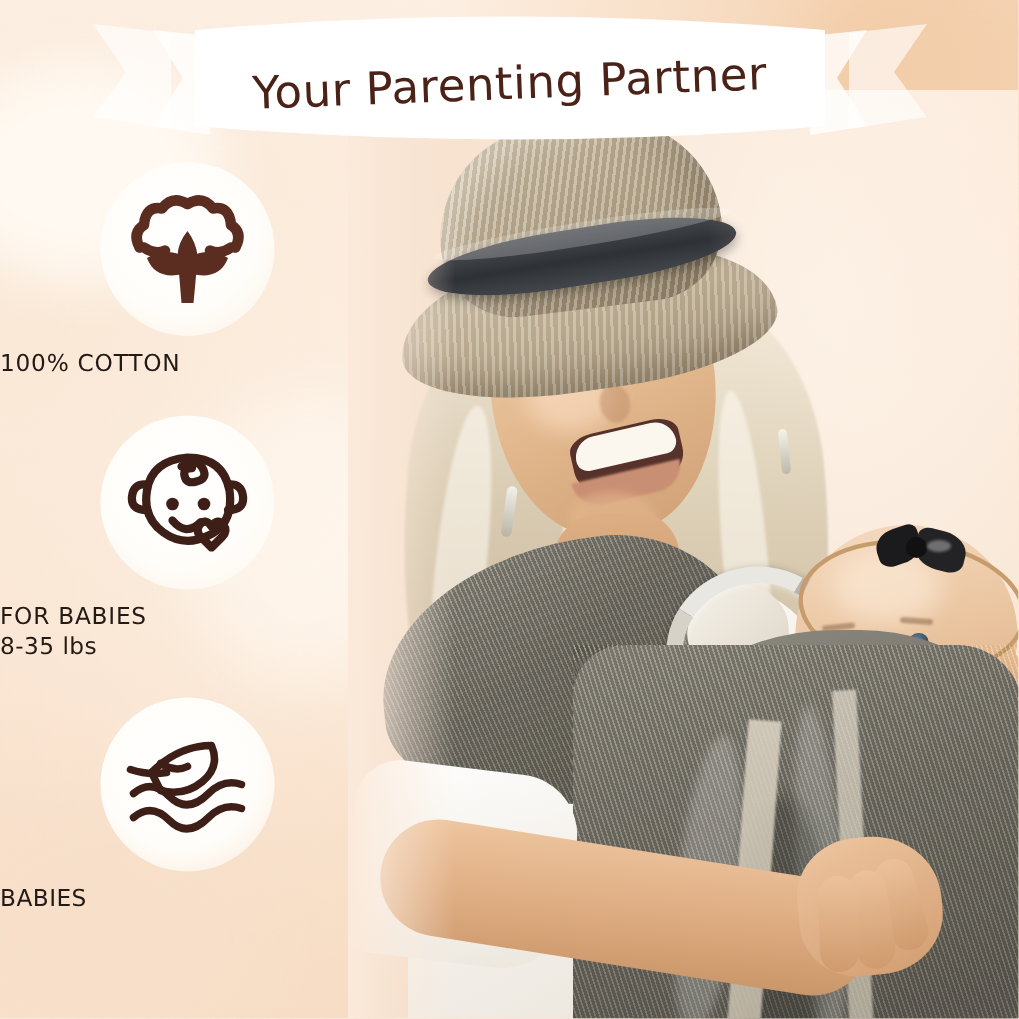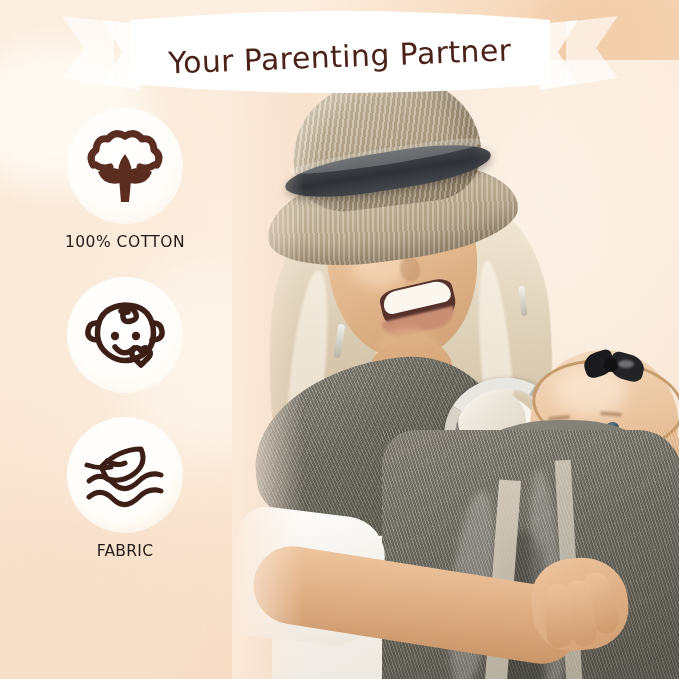--- a/index.html
+++ b/index.html
@@ -171,21 +171,21 @@
   .banner svg{display:block;overflow:visible;}
   .banner-text{position:absolute;left:0;top:0;width:556px;height:92px;
     display:flex;align-items:center;justify-content:center;}
   .banner-text span{
     font-size:30px;color:#4a2218;letter-spacing:.4px;
     transform:rotate(-2.2deg) translateY(4px);
     font-family:"DejaVu Sans",sans-serif;font-weight:400;white-space:nowrap;}
 
   
   .features{position:absolute;left:0;top:108px;width:250px;z-index:55;}
-  .feature{position:relative;margin-bottom:24px;text-align:center;}
+  .feature{position:relative;margin-bottom:24px;}
   .circle{position:relative;width:116px;height:116px;margin:0 auto;border-radius:50%;
     background:radial-gradient(circle at 45% 40%, #ffffff 0%, #fffdf9 58%, rgba(255,253,248,.55) 82%, rgba(255,253,248,0) 100%);
     display:flex;align-items:center;justify-content:center;}
   .circle svg{display:block;}
   .flabel{margin-top:9px;font-size:15.5px;color:#231a16;line-height:1.28;
     letter-spacing:.5px;font-family:"DejaVu Sans",sans-serif;}
   .flabel .sub{display:block;font-size:15.5px;letter-spacing:.3px;}
 </style>
 </head>
 <body>
@@ -317,33 +317,37 @@
             <path d="M17 32 q-9 -1 -10 8 q-1 9 10 9"></path>
             <path d="M71 32 q9 -1 10 8 q1 9 -10 9"></path>
             <path d="M40 20 q9 -7 14 1 q4 7 -4 9 q-7 2 -8 -4 q-1 -5 5 -5"></path>
             <path d="M34 56 q9 11 19 1"></path>
             <path d="M60 60 q4 -6 8 -1 q3 4 -1 8 l-7 7 l-7 -7 q-4 -4 -1 -8 q4 -5 8 1 Z"></path>
           </g>
           <circle cx="34" cy="45" r="4.2" fill="#3d1f18"></circle>
           <circle cx="55" cy="45" r="4.2" fill="#3d1f18"></circle>
         </svg>
       </div>
+      <div class="flabel">
+        <span>FOR BABIES</span>
+        <span class="sub">8-35 lbs</span>
+      </div>
     </div>
 
     <div class="feature">
       <div class="circle">
         <svg width="92" height="88" viewBox="0 0 92 88" aria-hidden="true">
           <g fill="none" stroke="#3d1f18" stroke-width="5" stroke-linecap="round" stroke-linejoin="round">
             <path d="M22 36 q18 -18 40 -18 q6 14 -6 24 q-12 10 -28 6 Z"></path>
             <path d="M8 34 q12 4 24 2"></path>
             <path d="M28 30 q10 6 18 2"></path>
             <path d="M10 50 q12 -10 24 2 q12 12 26 -2 q10 -10 22 -6"></path>
             <path d="M10 66 q12 -10 24 2 q12 12 26 -2 q10 -10 22 -6"></path>
           </g>
         </svg>
       </div>
       <div class="flabel">
-        <span class="sub">FABRIC</span>
+        <span class="sub">BABIES</span>
       </div>
     </div>
 
   </div>
 </div>
 
 </body></html>

